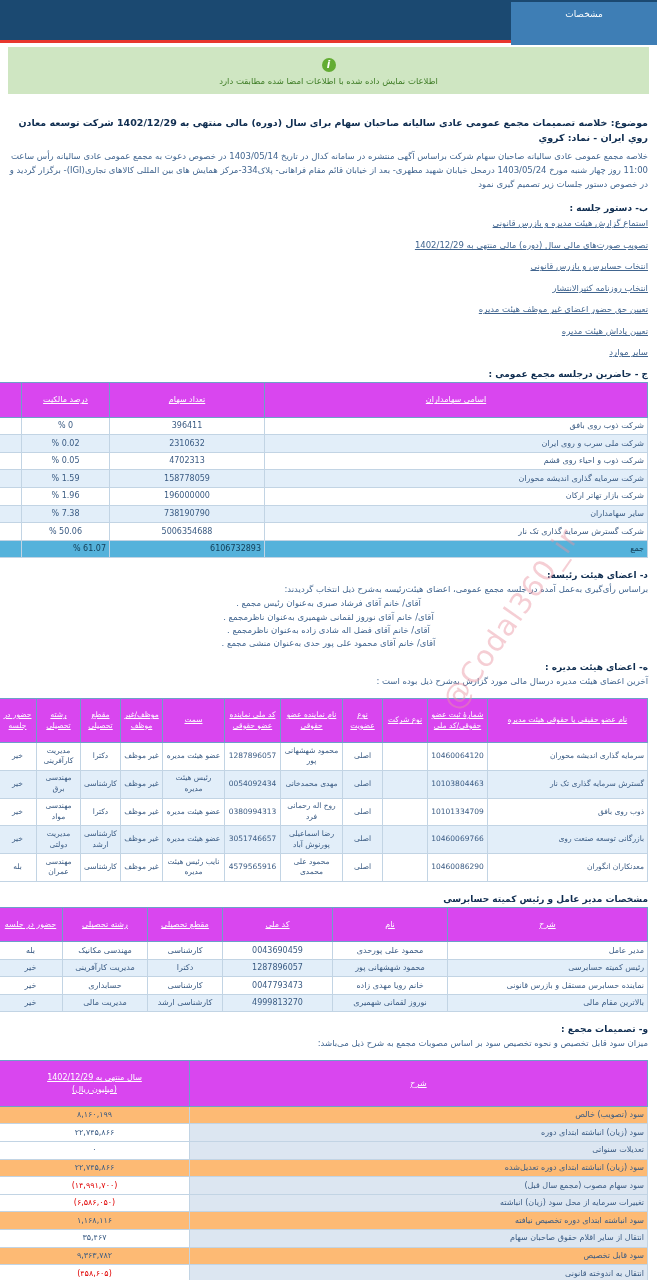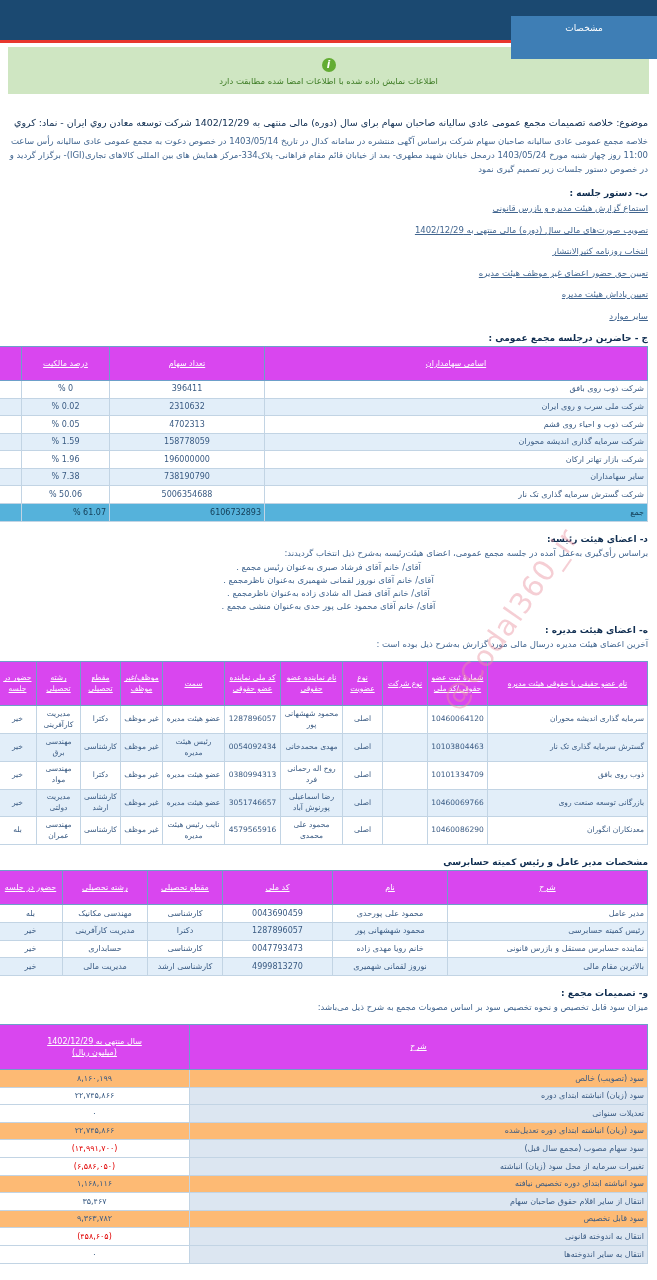--- a/index.html
+++ b/index.html
@@ -5,32 +5,32 @@
   * { box-sizing: border-box; }
   html, body { margin:0; padding:0; }
   body {
     width:657px; height:1280px; overflow:hidden; background:#fff;
     font-family:"DejaVu Sans", sans-serif; position:relative;
   }
   .page { position:relative; width:657px; height:1280px; }
 
   
   .top-header { position:relative; height:40px; background:#1b4971; }
-  .tab { position:absolute; top:16px; right:0; width:146px; height:43px; background:#3e7eb5;
+  .tab { position:absolute; top:2px; right:0; width:146px; height:43px; background:#3e7eb5;
          color:#fff; font-size:9px; text-align:center; padding-top:7px; z-index:2; cursor:pointer; }
   .redline { height:3px; background:#e8372e; }
 
   
   .banner { margin:4px 8px 0; background:#cfe6c2; text-align:center; padding:6px 4px 8px; }
   .info-ic { display:inline-block; width:14px; height:14px; line-height:14px; border-radius:50%;
              background:#63ac33; color:#fff; font-weight:bold; font-style:italic; font-size:10px; }
   .banner-text { margin-top:4px; color:#3f7d27; font-size:8.5px; }
 
   main { padding:0 9px; }
-  .subject { margin:21px 0 4px; font-weight:normal; font-size:9.5px; color:#0f2d50; line-height:1.6; }
+  .subject { margin:21px 0 4px; font-weight:bold; font-size:9.5px; color:#0f2d50; line-height:1.6; }
   .sec-title { font-weight:bold; font-size:9px; color:#0f2d50; margin:12px 0 5px; }
   .sec-title.tight { margin-bottom:2px; }
   .txt { font-size:8.5px; color:#41658f; margin:0 0 10px; line-height:1.65; }
   .txt.nomb { margin-bottom:1px; }
   .agenda div { font-size:8.5px; color:#41658f; margin-bottom:11.5px;text-decoration:underline; }
   .officers div { font-size:8.5px; color:#41658f; line-height:1.55; }
   .officers { margin-bottom:12px;text-align:center; }
 
   
   .tbl { width:100%; border-collapse:collapse; table-layout:fixed; font-size:8px;
@@ -71,20 +71,21 @@
   <main>
 
     <div class="subject">موضوع: خلاصه تصمیمات مجمع عمومی عادی سالیانه صاحبان سهام برای سال (دوره) مالی منتهی به 1402/12/29 شرکت توسعه معادن روي ایران - نماد: کروي</div>
 
     <p class="txt">خلاصه مجمع عمومی عادی سالیانه صاحبان سهام شرکت براساس آگهی منتشره در سامانه کدال در تاریخ 1403/05/14 در خصوص دعوت به مجمع عمومی عادی سالیانه رأس ساعت 11:00 روز چهار شنبه مورخ 1403/05/24 درمحل خیابان شهید مطهری- بعد از خیابان قائم مقام فراهانی- پلاک334-مرکز همایش های بین المللی کالاهای تجاری(IGI)- برگزار گردید و در خصوص دستور جلسات زیر تصمیم گیری نمود</p>
 
     <div class="sec-title">ب- دستور جلسه :</div>
     <div class="agenda">
       <div>استماع گزارش هیئت مدیره و بازرس قانونی</div>
       <div>تصویب صورت‌های مالی سال (دوره) مالی منتهی به 1402/12/29</div>
+      <div>انتخاب حسابرس و بازرس قانونی</div>
       <div>انتخاب روزنامه کثیرالانتشار</div>
       <div>تعیین حق حضور اعضای غیر موظف هیئت مدیره</div>
       <div>تعیین پاداش هیئت مدیره</div>
       <div>سایر موارد</div>
     </div>
 
     <div class="sec-title tight">ج - حاضرین درجلسه مجمع عمومی :</div>
     <table class="tbl striped">
         <colgroup>
           <col style="width: 383px;">

